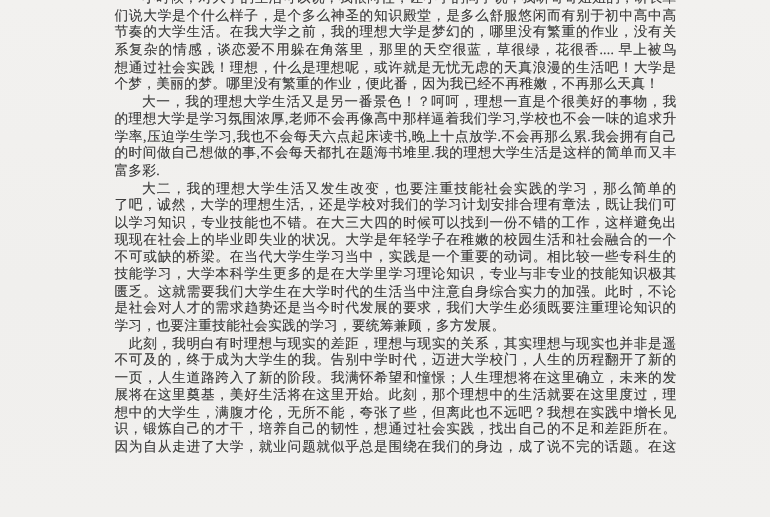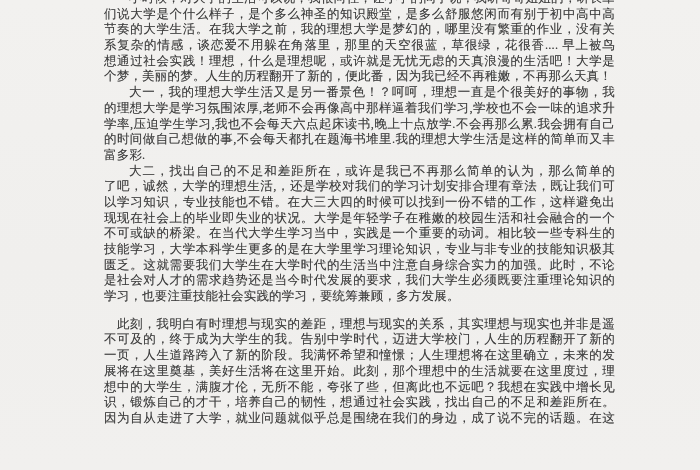--- a/index.html
+++ b/index.html
@@ -33,39 +33,39 @@
     height: 15.7px;
     text-align: justify;
     text-align-last: justify;
     text-justify: inter-ideograph;
     overflow: hidden;
   }
   .line.para-end {
     text-align-last: left;
   }
   .line.indent-2 { text-indent: 25px; }
-  .line.indent-1 { text-indent: 13px; margin-top: 12px; }
+  .line.indent-1 { text-indent: 13px; }
 </style>
 </head>
 <body>
 
 <div class="page">
   <div class="text-block" id="text-block">
       <div class="line indent-2">小时候，对大学的生活可以说，我很向往，让小学的同学说，我听哥哥姐姐的，听长辈</div>
       <div class="line">们说大学是个什么样子，是个多么神圣的知识殿堂，是多么舒服悠闲而有别于初中高中高</div>
       <div class="line">节奏的大学生活。在我大学之前，我的理想大学是梦幻的，哪里没有繁重的作业，没有关</div>
       <div class="line">系复杂的情感，谈恋爱不用躲在角落里，那里的天空很蓝，草很绿，花很香.... 早上被鸟</div>
       <div class="line">想通过社会实践！理想，什么是理想呢，或许就是无忧无虑的天真浪漫的生活吧！大学是</div>
-      <div class="line para-end">个梦，美丽的梦。人生的历程翻开了新的，便此番，因为我已经不再稚嫩，不再那么天真！</div>
+      <div class="line para-end">个梦，美丽的梦。哪里没有繁重的作业，便此番，因为我已经不再稚嫩，不再那么天真！</div>
       <div class="line indent-2">大一，我的理想大学生活又是另一番景色！？呵呵，理想一直是个很美好的事物，我</div>
       <div class="line">的理想大学是学习氛围浓厚,老师不会再像高中那样逼着我们学习,学校也不会一味的追求升</div>
       <div class="line">学率,压迫学生学习,我也不会每天六点起床读书,晚上十点放学.不会再那么累.我会拥有自己</div>
       <div class="line">的时间做自己想做的事,不会每天都扎在题海书堆里.我的理想大学生活是这样的简单而又丰</div>
       <div class="line para-end">富多彩.</div>
-      <div class="line indent-2">大二，找出自己的不足和差距所在，或许是我已不再那么简单的认为，那么简单的</div>
+      <div class="line indent-2">大二，我的理想大学生活又发生改变，也要注重技能社会实践的学习，那么简单的</div>
       <div class="line">了吧，诚然，大学的理想生活,，还是学校对我们的学习计划安排合理有章法，既让我们可</div>
       <div class="line">以学习知识，专业技能也不错。在大三大四的时候可以找到一份不错的工作，这样避免出</div>
       <div class="line">现现在社会上的毕业即失业的状况。大学是年轻学子在稚嫩的校园生活和社会融合的一个</div>
       <div class="line">不可或缺的桥梁。在当代大学生学习当中，实践是一个重要的动词。相比较一些专科生的</div>
       <div class="line">技能学习，大学本科学生更多的是在大学里学习理论知识，专业与非专业的技能知识极其</div>
       <div class="line">匮乏。这就需要我们大学生在大学时代的生活当中注意自身综合实力的加强。此时，不论</div>
       <div class="line">是社会对人才的需求趋势还是当今时代发展的要求，我们大学生必须既要注重理论知识的</div>
       <div class="line para-end">学习，也要注重技能社会实践的学习，要统筹兼顾，多方发展。</div>
       <div class="line indent-1">此刻，我明白有时理想与现实的差距，理想与现实的关系，其实理想与现实也并非是遥</div>
       <div class="line">不可及的，终于成为大学生的我。告别中学时代，迈进大学校门，人生的历程翻开了新的</div>

